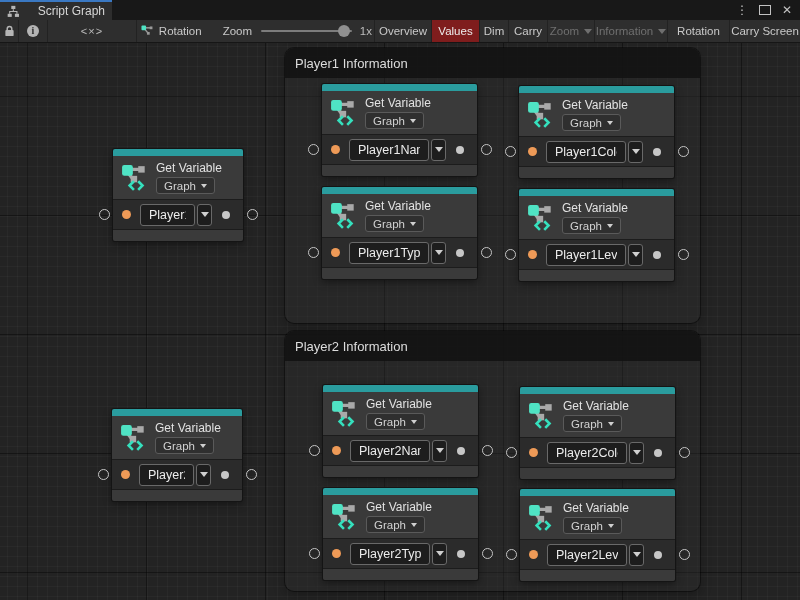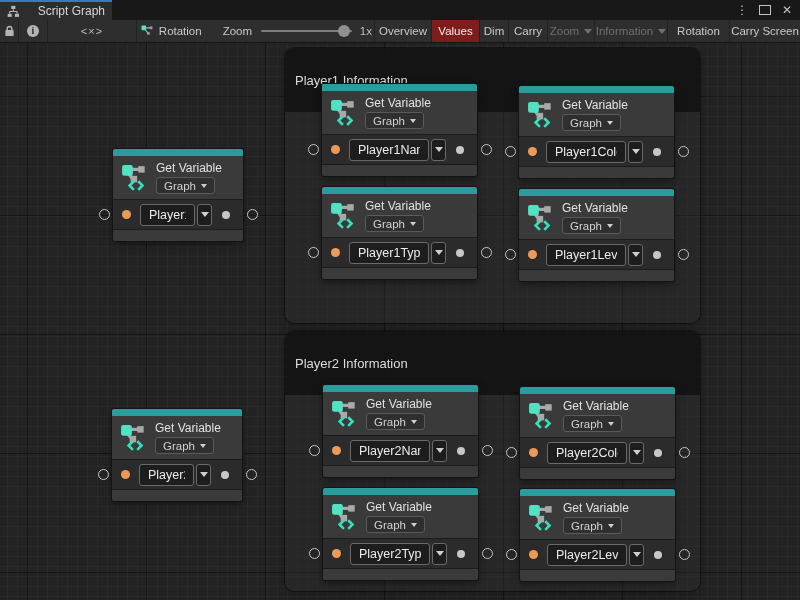--- a/index.html
+++ b/index.html
@@ -48,21 +48,21 @@
       linear-gradient(rgba(0,0,0,0.40) 1px, transparent 1px),
       linear-gradient(90deg, rgba(255,255,255,0.028) 1px, transparent 1px),
       linear-gradient(rgba(255,255,255,0.028) 1px, transparent 1px);
     background-size:119px 119px,119px 119px,10px 10px,10px 10px;
     background-position:27px 53px,27px 53px,7px 3px,7px 3px;}
 
   
   .group{position:absolute;border-radius:9px;background:rgba(46,46,46,0.40);
     box-shadow:0 0 0 1px rgba(0,0,0,0.40), 0 5px 12px rgba(0,0,0,0.25);}
   .group-header{height:30px;background:rgba(18,18,18,0.88);border-radius:9px 9px 0 0;
-    display:flex;align-items:center;padding:17px 10px;}
+    display:flex;align-items:center;padding:0 10px;}
   .group-title{font-size:13px;color:#dcdcdc;}
 
   
   .node{position:absolute;border-radius:2px;
     box-shadow:0 0 0 1px #141414, 0 3px 8px rgba(0,0,0,0.45);}
   .node-teal{height:7px;background:var(--accent-teal,#2a9c9e);border-radius:2px 2px 0 0;}
   .node-head{background:#3a3a3a;height:43px;display:flex;align-items:center;gap:7px;
     padding:0 8px;box-sizing:border-box;}
   .node-icon{width:28px;height:28px;flex:0 0 auto;}
   .head-col{display:flex;flex-direction:column;gap:2px;min-width:0;}

